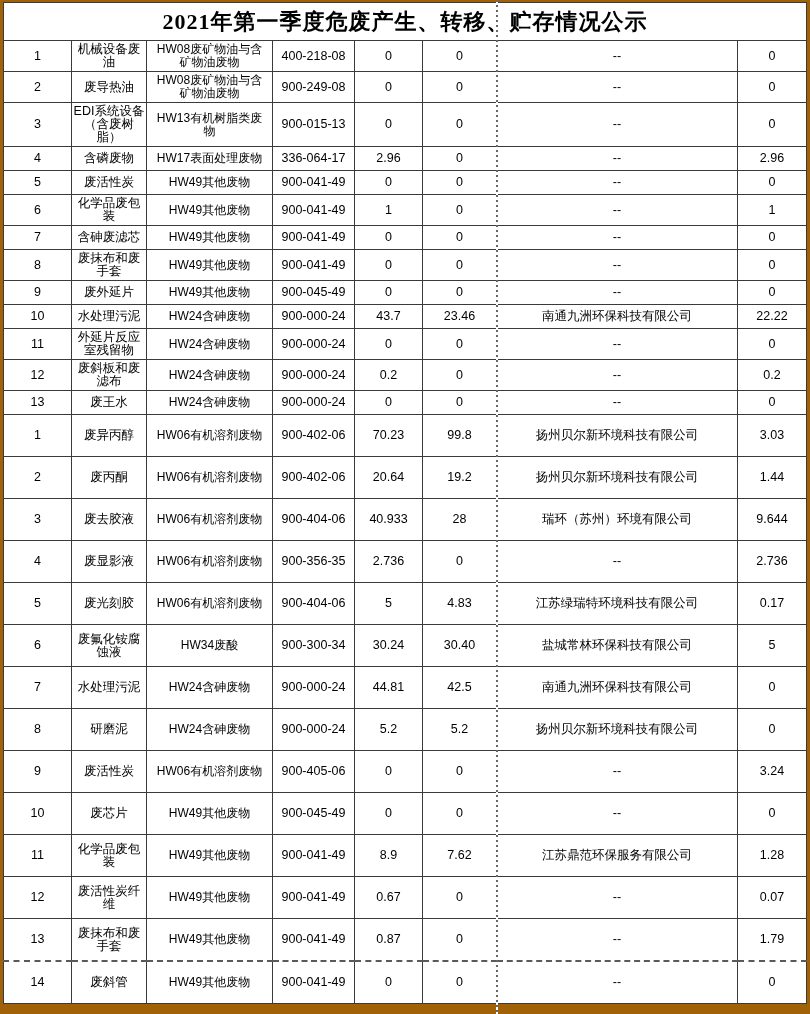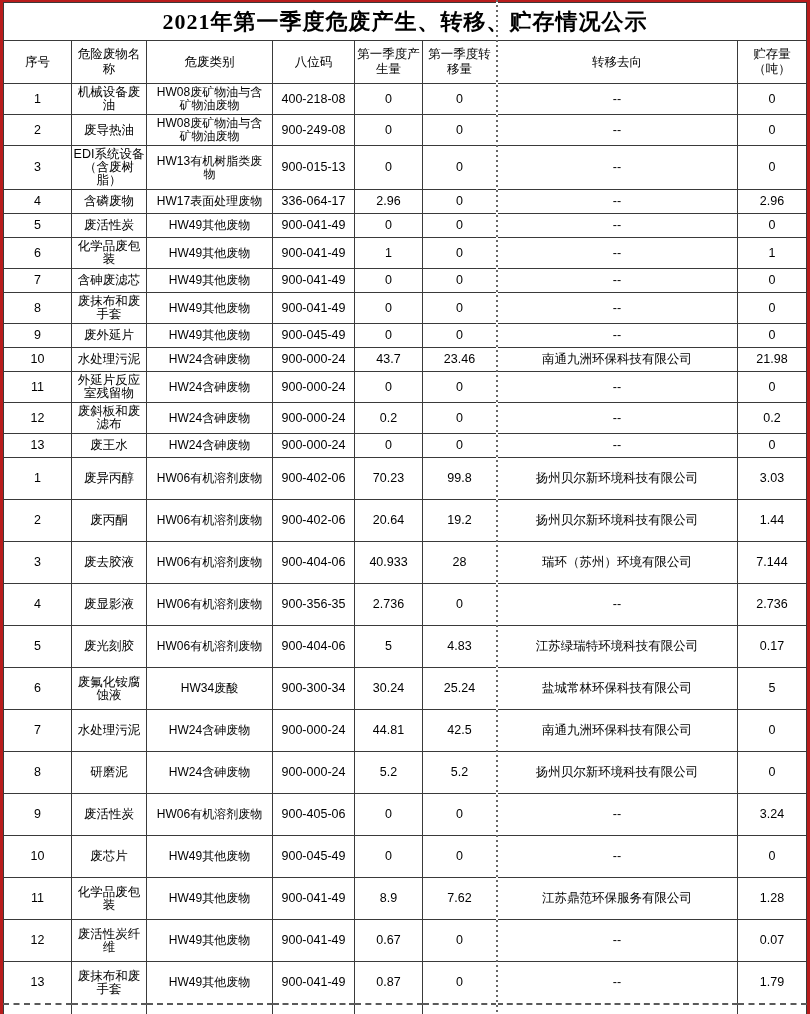--- a/index.html
+++ b/index.html
@@ -6,21 +6,21 @@
     margin: 0;
     padding: 0;
     background: #ffffff;
     font-family: "Liberation Sans", sans-serif;
     color: #000000;
   }
   .page {
     position: relative;
     width: 810px;
     height: 1014px;
-    background: #b91c1c;
+    background: #a16207;
     overflow: hidden;
   }
   table.waste-table {
     border-collapse: collapse;
     table-layout: fixed;
     width: 804px;
     margin-left: 3px;
     margin-top: 2px;
     background: #ffffff;
   }
@@ -82,30 +82,20 @@
         <col style="width:82px">
       <col style="width:68px">
         <col style="width:74px">
         <col style="width:241px">
         <col style="width:69px">
     </colgroup>
     <thead>
       <tr>
         <th class="title-cell" colspan="8">2021年第一季度危废产生、转移、贮存情况公示</th>
       </tr>
-      <tr class="header-row" id="header-row">
-          <th>序号</th>
-          <th>危险废物名称</th>
-          <th>危废类别</th>
-          <th>八位码</th>
-          <th>第一季度产生量</th>
-          <th>第一季度转移量</th>
-          <th>转移去向</th>
-          <th>贮存量（吨）</th>
-        </tr>
     </thead>
     <tbody id="table-body">
         <tr>
           <td class="col-seq">1</td>
           <td class="col-name">机械设备废油</td>
           <td class="col-category">HW08废矿物油与含矿物油废物</td>
           <td class="col-code">400-218-08</td>
           <td class="col-produced">0</td>
           <td class="col-transferred">0</td>
           <td class="col-destination">--</td>
@@ -192,21 +182,21 @@
           <td class="col-storage">0</td>
         </tr>
         <tr>
           <td class="col-seq">10</td>
           <td class="col-name">水处理污泥</td>
           <td class="col-category">HW24含砷废物</td>
           <td class="col-code">900-000-24</td>
           <td class="col-produced">43.7</td>
           <td class="col-transferred">23.46</td>
           <td class="col-destination">南通九洲环保科技有限公司</td>
-          <td class="col-storage">21.98</td>
+          <td class="col-storage">22.22</td>
         </tr>
         <tr>
           <td class="col-seq">11</td>
           <td class="col-name">外延片反应室残留物</td>
           <td class="col-category">HW24含砷废物</td>
           <td class="col-code">900-000-24</td>
           <td class="col-produced">0</td>
           <td class="col-transferred">0</td>
           <td class="col-destination">--</td>
           <td class="col-storage">0</td>
@@ -252,21 +242,21 @@
           <td class="col-storage">1.44</td>
         </tr>
         <tr class="s2">
           <td class="col-seq">3</td>
           <td class="col-name">废去胶液</td>
           <td class="col-category">HW06有机溶剂废物</td>
           <td class="col-code">900-404-06</td>
           <td class="col-produced">40.933</td>
           <td class="col-transferred">28</td>
           <td class="col-destination">瑞环（苏州）环境有限公司</td>
-          <td class="col-storage">7.144</td>
+          <td class="col-storage">9.644</td>
         </tr>
         <tr class="s2">
           <td class="col-seq">4</td>
           <td class="col-name">废显影液</td>
           <td class="col-category">HW06有机溶剂废物</td>
           <td class="col-code">900-356-35</td>
           <td class="col-produced">2.736</td>
           <td class="col-transferred">0</td>
           <td class="col-destination">--</td>
           <td class="col-storage">2.736</td>
@@ -280,21 +270,21 @@
           <td class="col-transferred">4.83</td>
           <td class="col-destination">江苏绿瑞特环境科技有限公司</td>
           <td class="col-storage">0.17</td>
         </tr>
         <tr class="s2">
           <td class="col-seq">6</td>
           <td class="col-name">废氟化铵腐蚀液</td>
           <td class="col-category">HW34废酸</td>
           <td class="col-code">900-300-34</td>
           <td class="col-produced">30.24</td>
-          <td class="col-transferred">25.24</td>
+          <td class="col-transferred">30.40</td>
           <td class="col-destination">盐城常林环保科技有限公司</td>
           <td class="col-storage">5</td>
         </tr>
         <tr class="s2">
           <td class="col-seq">7</td>
           <td class="col-name">水处理污泥</td>
           <td class="col-category">HW24含砷废物</td>
           <td class="col-code">900-000-24</td>
           <td class="col-produced">44.81</td>
           <td class="col-transferred">42.5</td>

